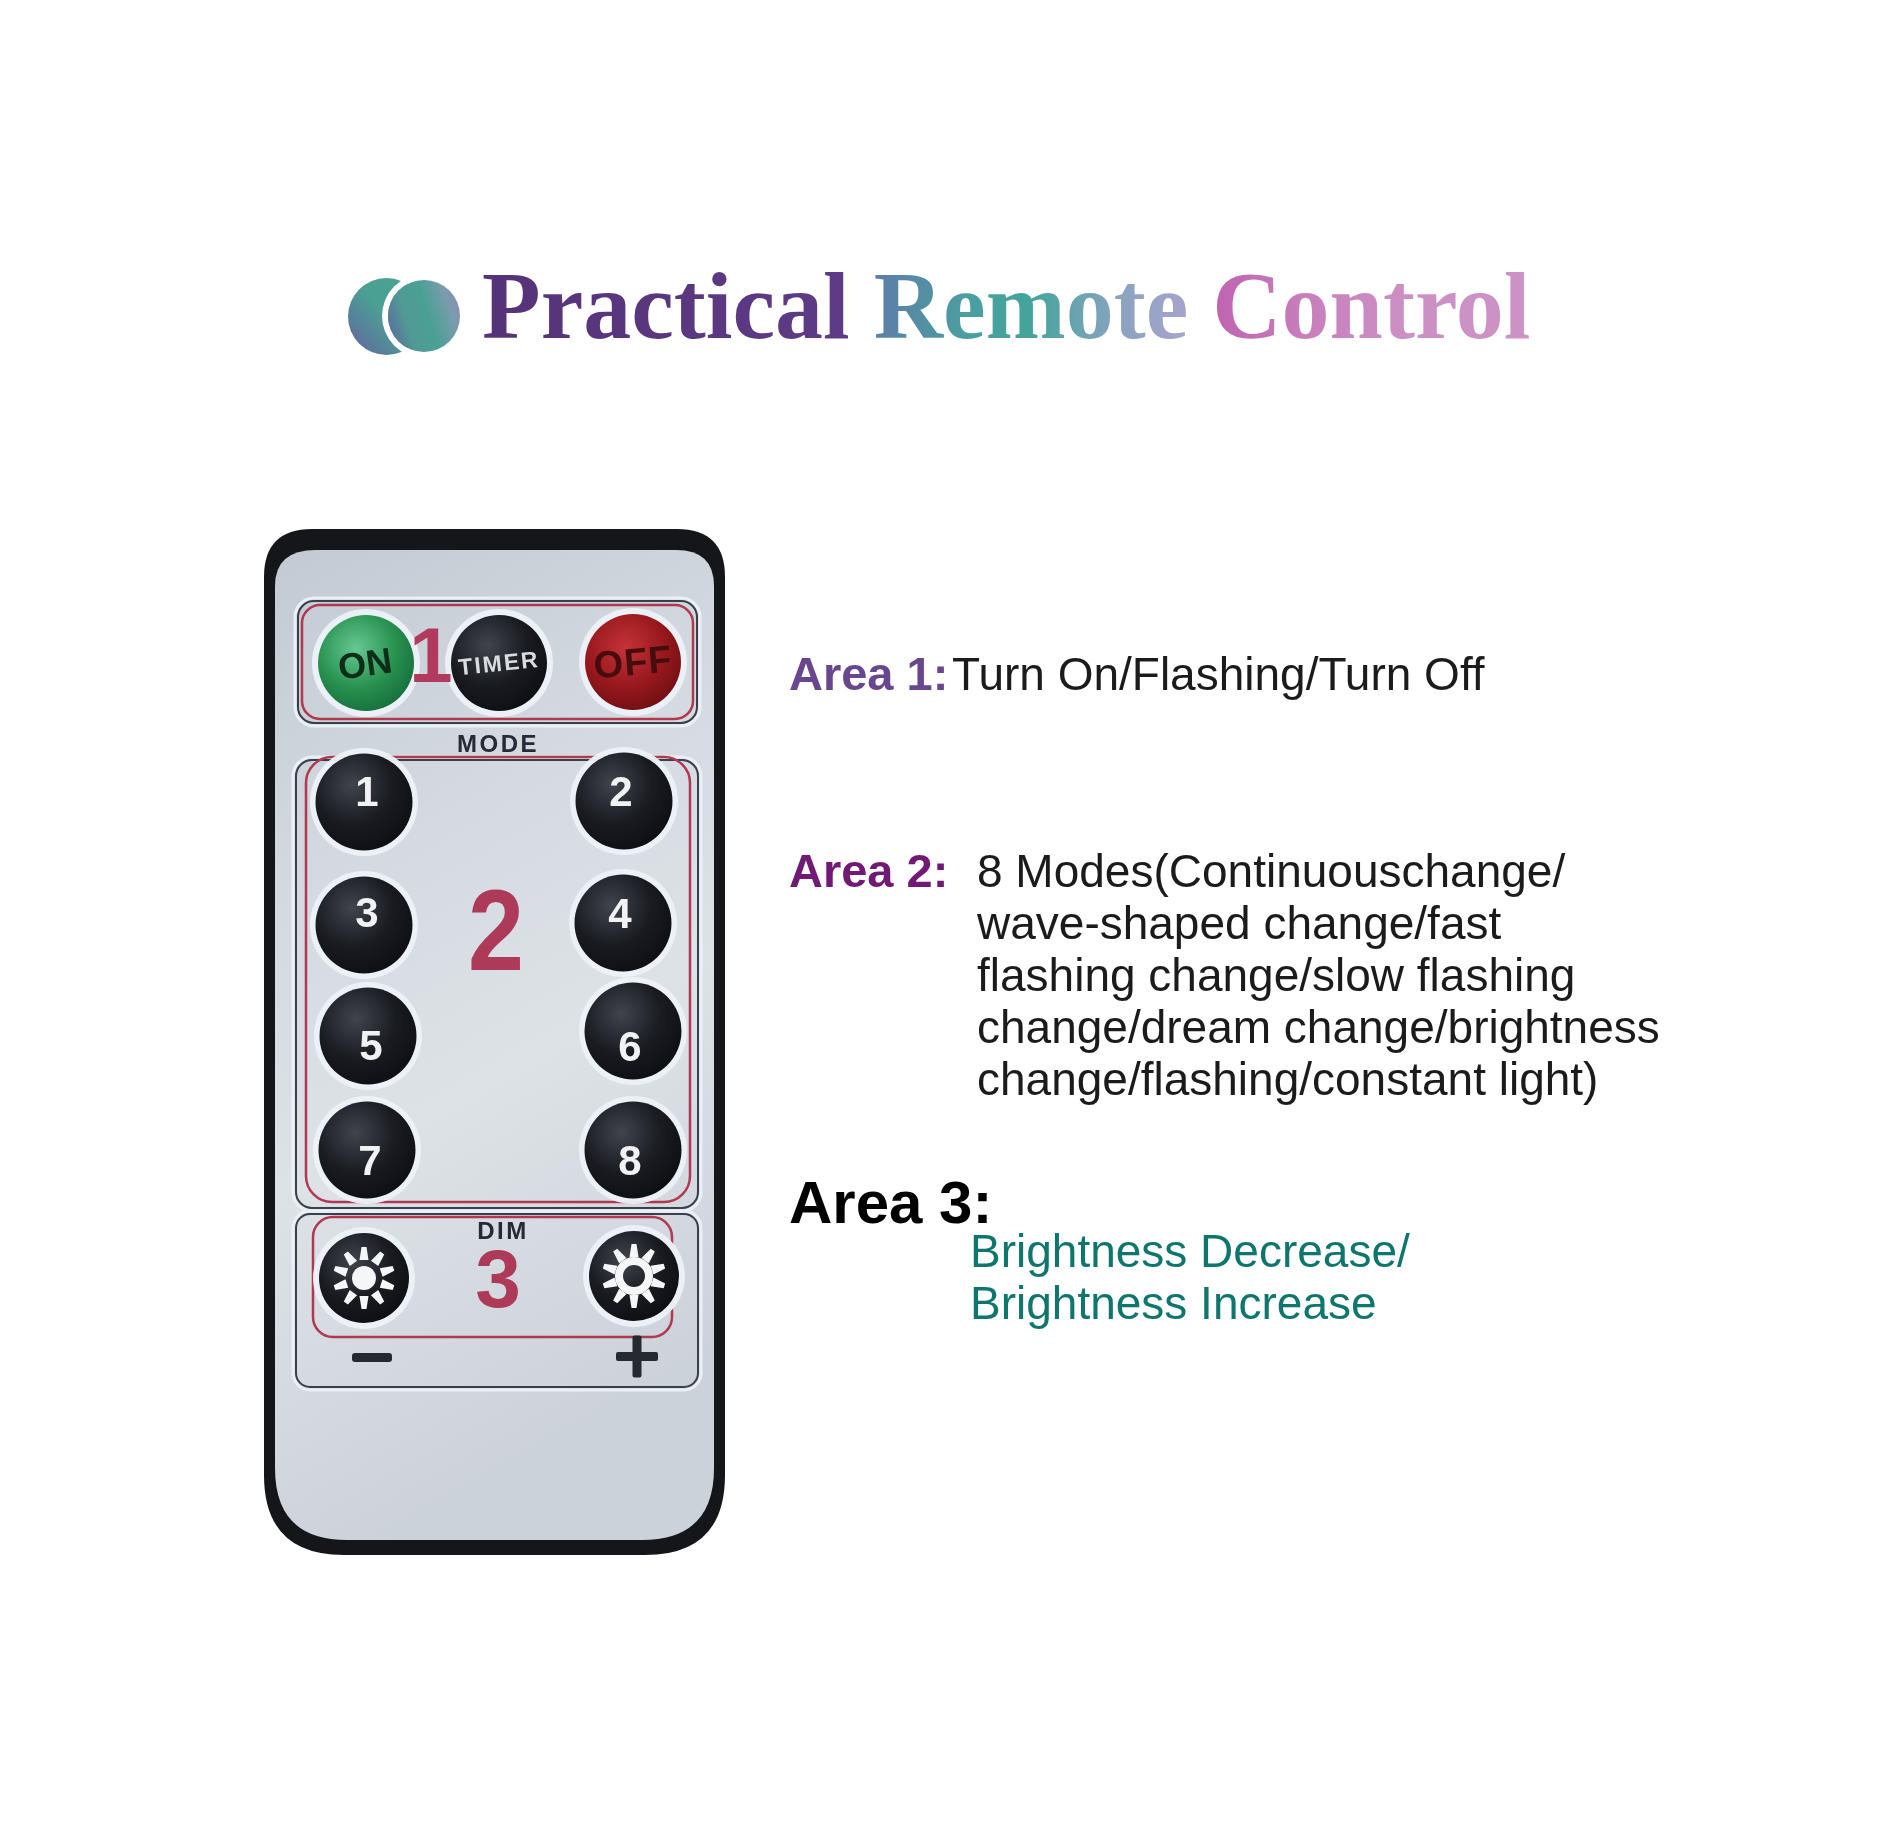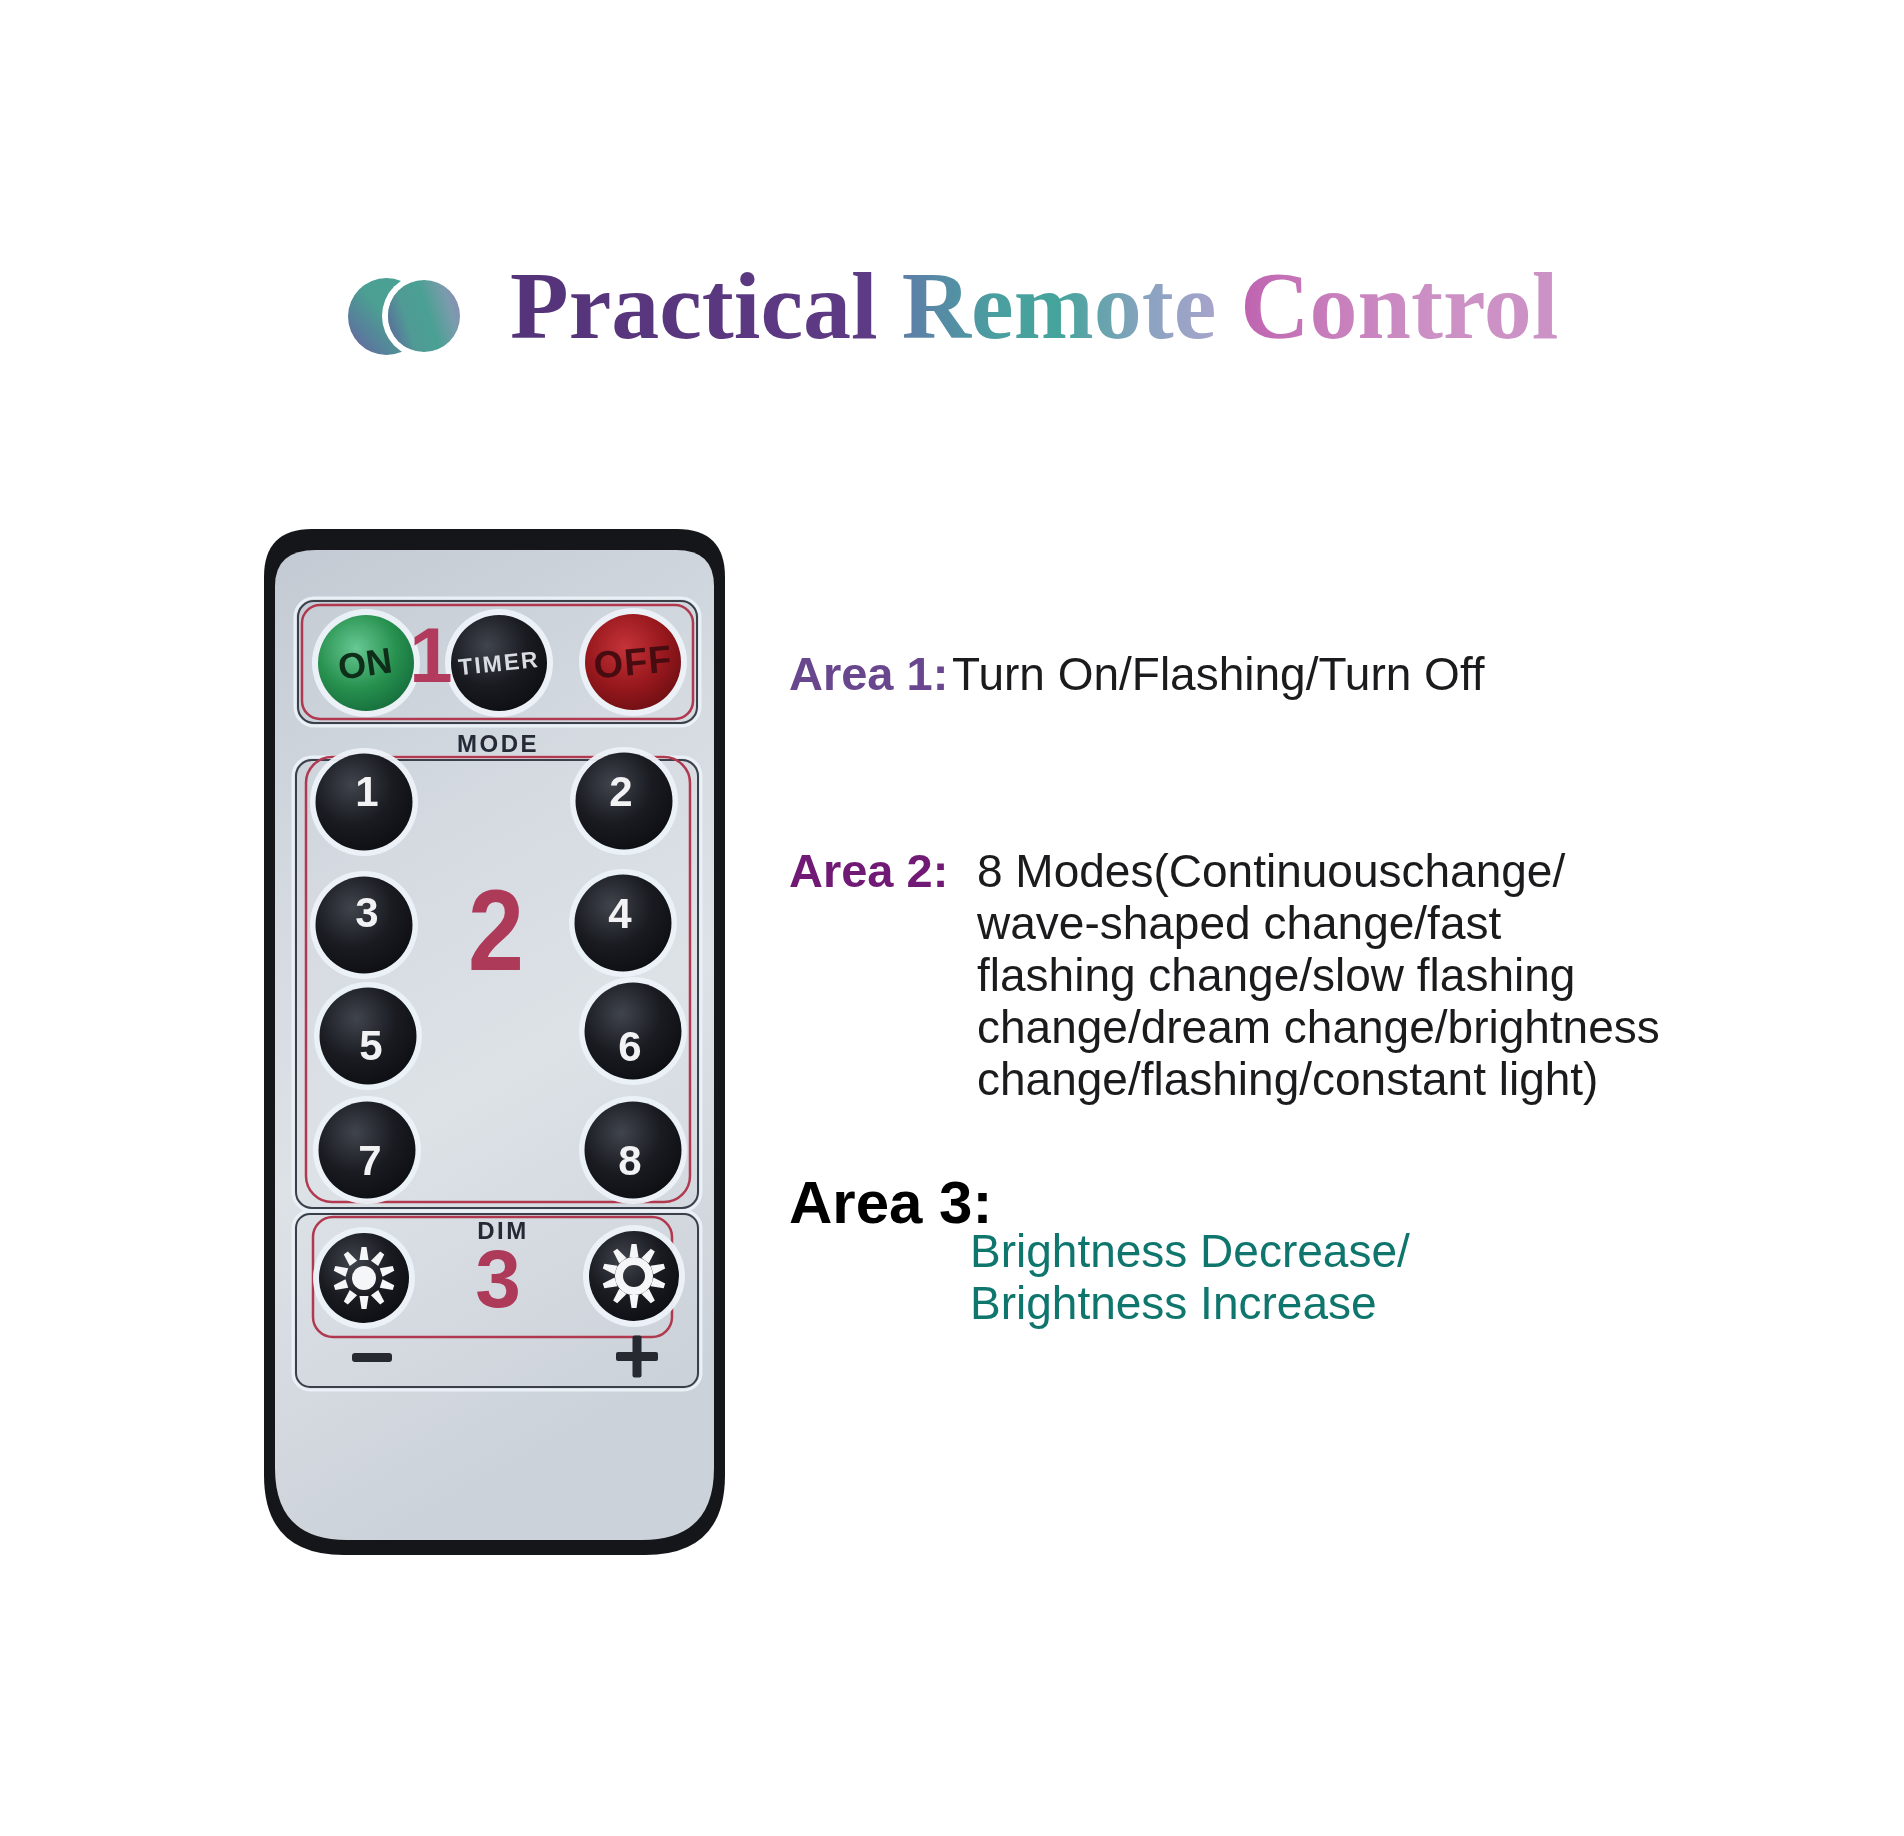--- a/index.html
+++ b/index.html
@@ -11,21 +11,21 @@
 </head>
 <body>
 
 <div class="abs" style="left:348px;top:278px;width:77px;height:77px;border-radius:50%;
   background:linear-gradient(48deg,#6e5da1 0%,#587f9b 24%,#4b9f93 50%,#4aa394 100%);"></div>
 <div class="abs" style="left:388px;top:280px;width:72px;height:72px;border-radius:50%;
   box-shadow:0 0 0 6px #ffffff;
   background:linear-gradient(72deg,#5e5f9e 0%,#509a95 30%,#4aa093 55%,#7a9cad 80%,#9186b4 97%);"></div>
 
 <div class="abs" id="title" style="left:482px;top:256px;line-height:100px;font-family:'Liberation Serif',serif;
-     font-weight:bold;font-size:96px;white-space:nowrap;margin-left:28px;">
+     font-weight:bold;font-size:96px;white-space:nowrap;">
   <span class="grad" style="background-image:linear-gradient(90deg,#553379,#5e3b85);">Practical</span>
   <span class="grad" style="background-image:linear-gradient(90deg,#5e7da8 0%,#4a9fa0 30%,#44a49b 50%,#8aa3c0 78%,#a7a4cb 100%);">Remote</span>
   <span class="grad" style="background-image:linear-gradient(90deg,#bf63b0 0%,#c87fbc 30%,#cc90c5 60%,#cc92c5 100%);">Control</span>
 </div>
 
 <svg class="abs" style="left:264px;top:529px;" width="461" height="1026" viewBox="0 0 461 1026">
   <defs>
     <linearGradient id="face" x1="0" y1="0" x2="0.25" y2="1">
       <stop offset="0" stop-color="#c3cad3"></stop>
       <stop offset="0.35" stop-color="#d4dae0"></stop>

